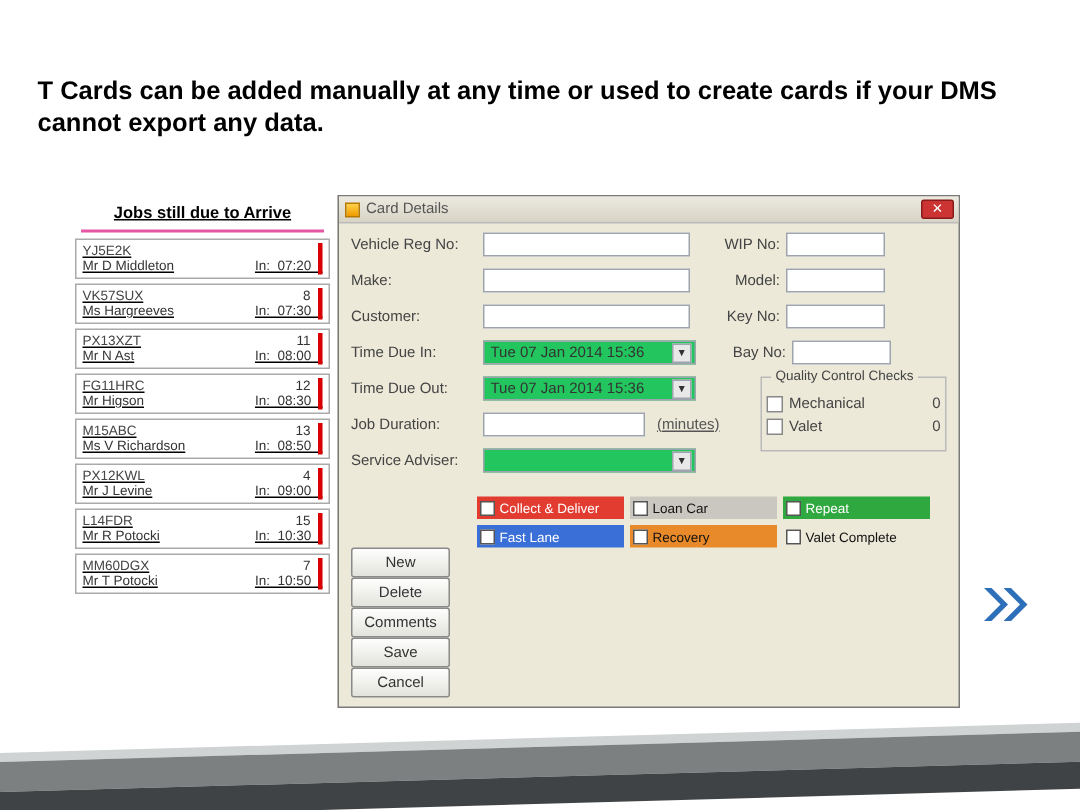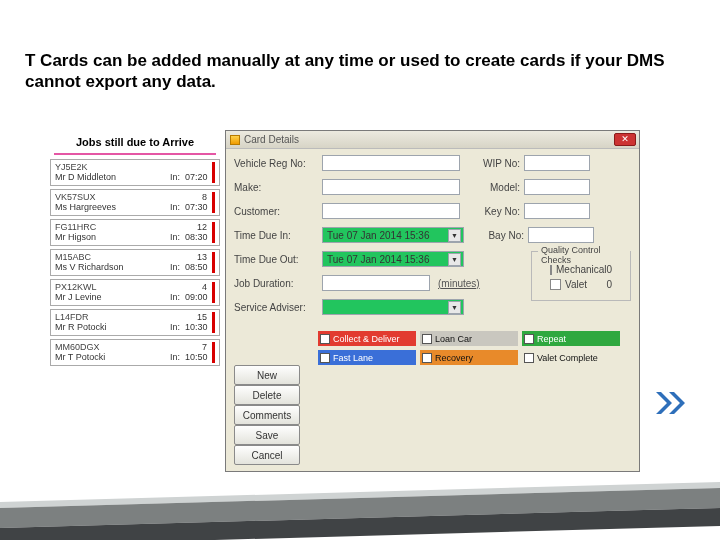--- a/index.html
+++ b/index.html
@@ -21,20 +21,21 @@
     font-size: 17px;
     font-weight: bold;
     color: #000;
     line-height: 1.25;
   }
   .left-panel {
     position: absolute;
     top: 132px;
     left: 50px;
     width: 170px;
+    text-decoration: underline;
   }
   .left-title {
     font-weight: bold;
     font-size: 11px;
     text-align: center;
     padding: 4px 0 5px;
   }
   .left-rule {
     height: 2px;
     background: #e557a5;
@@ -143,23 +144,23 @@
     align-items: center;
     justify-content: center;
     font-size: 7px;
     color: #333;
   }
   .unit { font-size: 10px; color: #555; margin-left: 4px; text-decoration: underline; }
   .qc-group {
     position: absolute;
     top: 120px;
     right: 8px;
-    width: 100px;
+    width: 124px;
     border: 1px solid #b9b9b9;
-    padding: 8px 18px 6px;
+    padding: 8px 3px 6px;
     font-size: 10px;
     color: #444;
   }
   .qc-group .legend {
     position: absolute;
     top: -7px; left: 6px;
     background: #ece9d8;
     padding: 0 3px;
     font-size: 9px;
   }
@@ -260,20 +261,29 @@
       <div class="card">
         <div class="topline">VK57SUX</div>
         <div class="num">8</div>
         <div class="vbar"></div>
         <div class="botline">
           <span>Ms Hargreeves</span>
           <span>In:&nbsp;&nbsp;07:30&nbsp;&nbsp;&nbsp;</span>
         </div>
       </div>
       <div class="card">
+        <div class="topline">PX13XZT</div>
+        <div class="num">11</div>
+        <div class="vbar"></div>
+        <div class="botline">
+          <span>Mr N Ast</span>
+          <span>In:&nbsp;&nbsp;08:00&nbsp;&nbsp;&nbsp;</span>
+        </div>
+      </div>
+      <div class="card">
         <div class="topline">FG11HRC</div>
         <div class="num">12</div>
         <div class="vbar"></div>
         <div class="botline">
           <span>Mr Higson</span>
           <span>In:&nbsp;&nbsp;08:30&nbsp;&nbsp;&nbsp;</span>
         </div>
       </div>
       <div class="card">
         <div class="topline">M15ABC</div>

